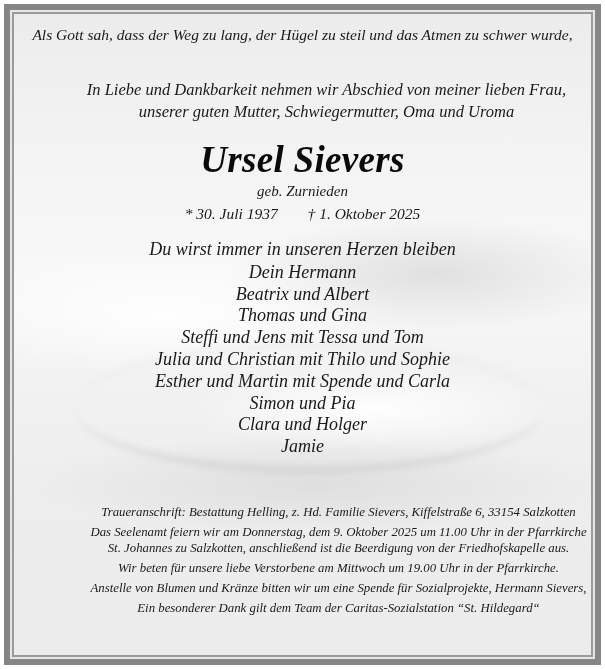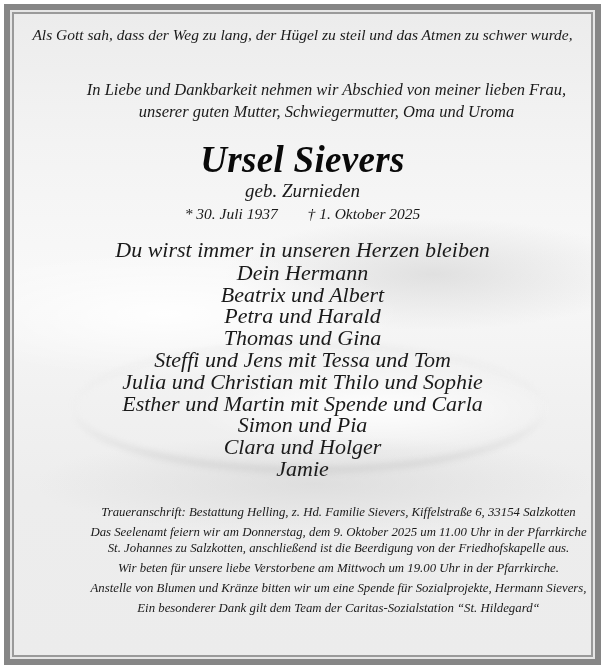--- a/index.html
+++ b/index.html
@@ -26,25 +26,25 @@
       position: absolute; left: 60px; top: 330px; width: 470px; height: 120px;
       border-radius: 50%; border-bottom: 6px solid rgba(190,190,190,0.45);
       border-top: 3px solid rgba(220,220,220,0.5);
       filter: blur(3px);
     }
     .content { position: absolute; left: 0; top: 0; width: 100%; text-align: center; font-style: italic; }
     .line { display: block; white-space: nowrap; }
     .poem { position: absolute; left: 0; width: 100%; top: 11px; font-size: 15.5px; line-height: 20px; }
     .intro { position: absolute; left: 0; width: 100%; top: 65px; font-size: 16.5px; line-height: 22px; padding-left: 24px; }
     .name { position: absolute; left: 0; width: 100%; top: 124px; font-size: 37px; font-weight: bold; line-height: 44px; color: #0a0a0a; letter-spacing: 0.3px; }
-    .birthname { position: absolute; left: 0; width: 100%; top: 168px; font-size: 19px; line-height: 18px; }
+    .birthname { position: absolute; left: 0; width: 100%; top: 168px; font-size: 15px; line-height: 18px; }
     .dates { position: absolute; left: 0; width: 100%; top: 190px; font-size: 15.5px; line-height: 20px; }
     .dates span { display: inline-block; }
     .dates .birth { margin-right: 26px; }
-    .mourners { position: absolute; left: 0; width: 100%; top: 225px; font-size: 22px; line-height: 21.8px; }
+    .mourners { position: absolute; left: 0; width: 100%; top: 225px; font-size: 18px; line-height: 21.8px; }
     .notices { position: absolute; left: 0; width: 100%; top: 490px; font-size: 12.8px; line-height: 16px; margin-left: 36px; }
     .notice { margin-bottom: 4px; }
   </style>
 </head>
 <body>
 
 <div class="frame">
   <div class="inner">
     <div class="swirl"></div>
     <div class="content">
@@ -62,21 +62,20 @@
       <div class="birthname">geb. Zurnieden</div>
       <div class="dates">
         <span class="birth">* 30. Juli 1937</span>
         <span class="death">† 1. Oktober 2025</span>
       </div>
 
       <div class="mourners">
         <span class="line" style="margin-bottom:1px;">Du wirst immer in unseren Herzen bleiben</span>
         <span class="line">Dein Hermann</span>
         <span class="line">Beatrix und Albert</span>
-        <span class="line">Petra und Harald</span>
         <span class="line">Thomas und Gina</span>
         <span class="line">Steffi und Jens mit Tessa und Tom</span>
         <span class="line">Julia und Christian mit Thilo und Sophie</span>
         <span class="line">Esther und Martin mit Spende und Carla</span>
         <span class="line">Simon und Pia</span>
         <span class="line">Clara und Holger</span>
         <span class="line">Jamie</span>
       </div>
 
       <div class="notices">

